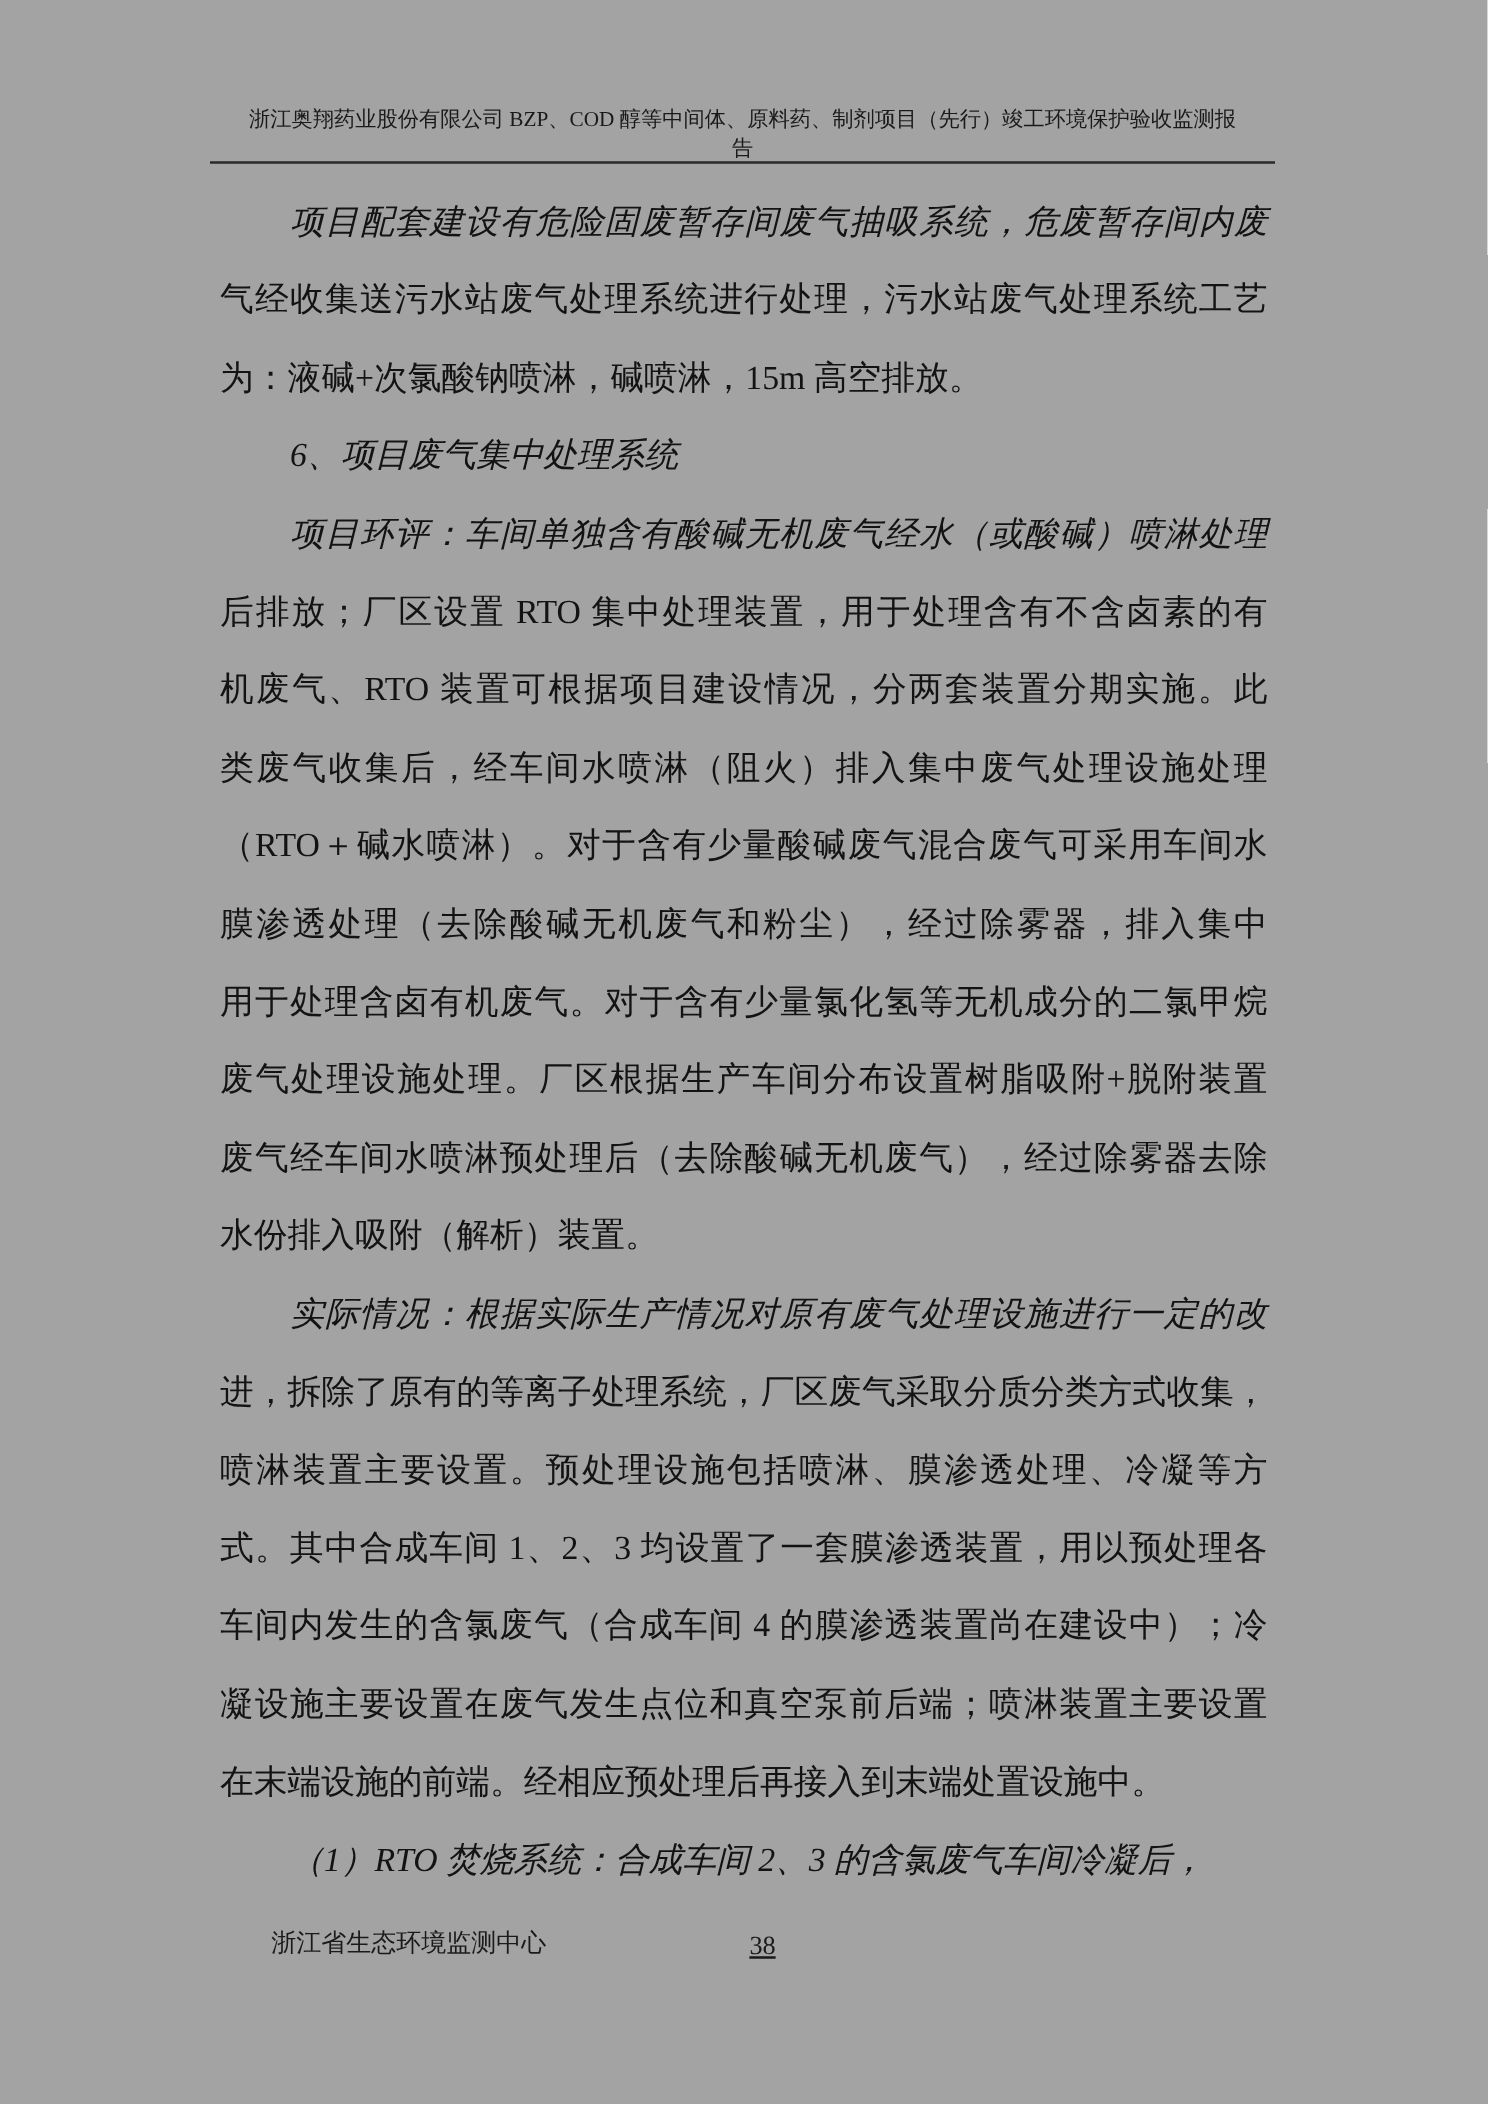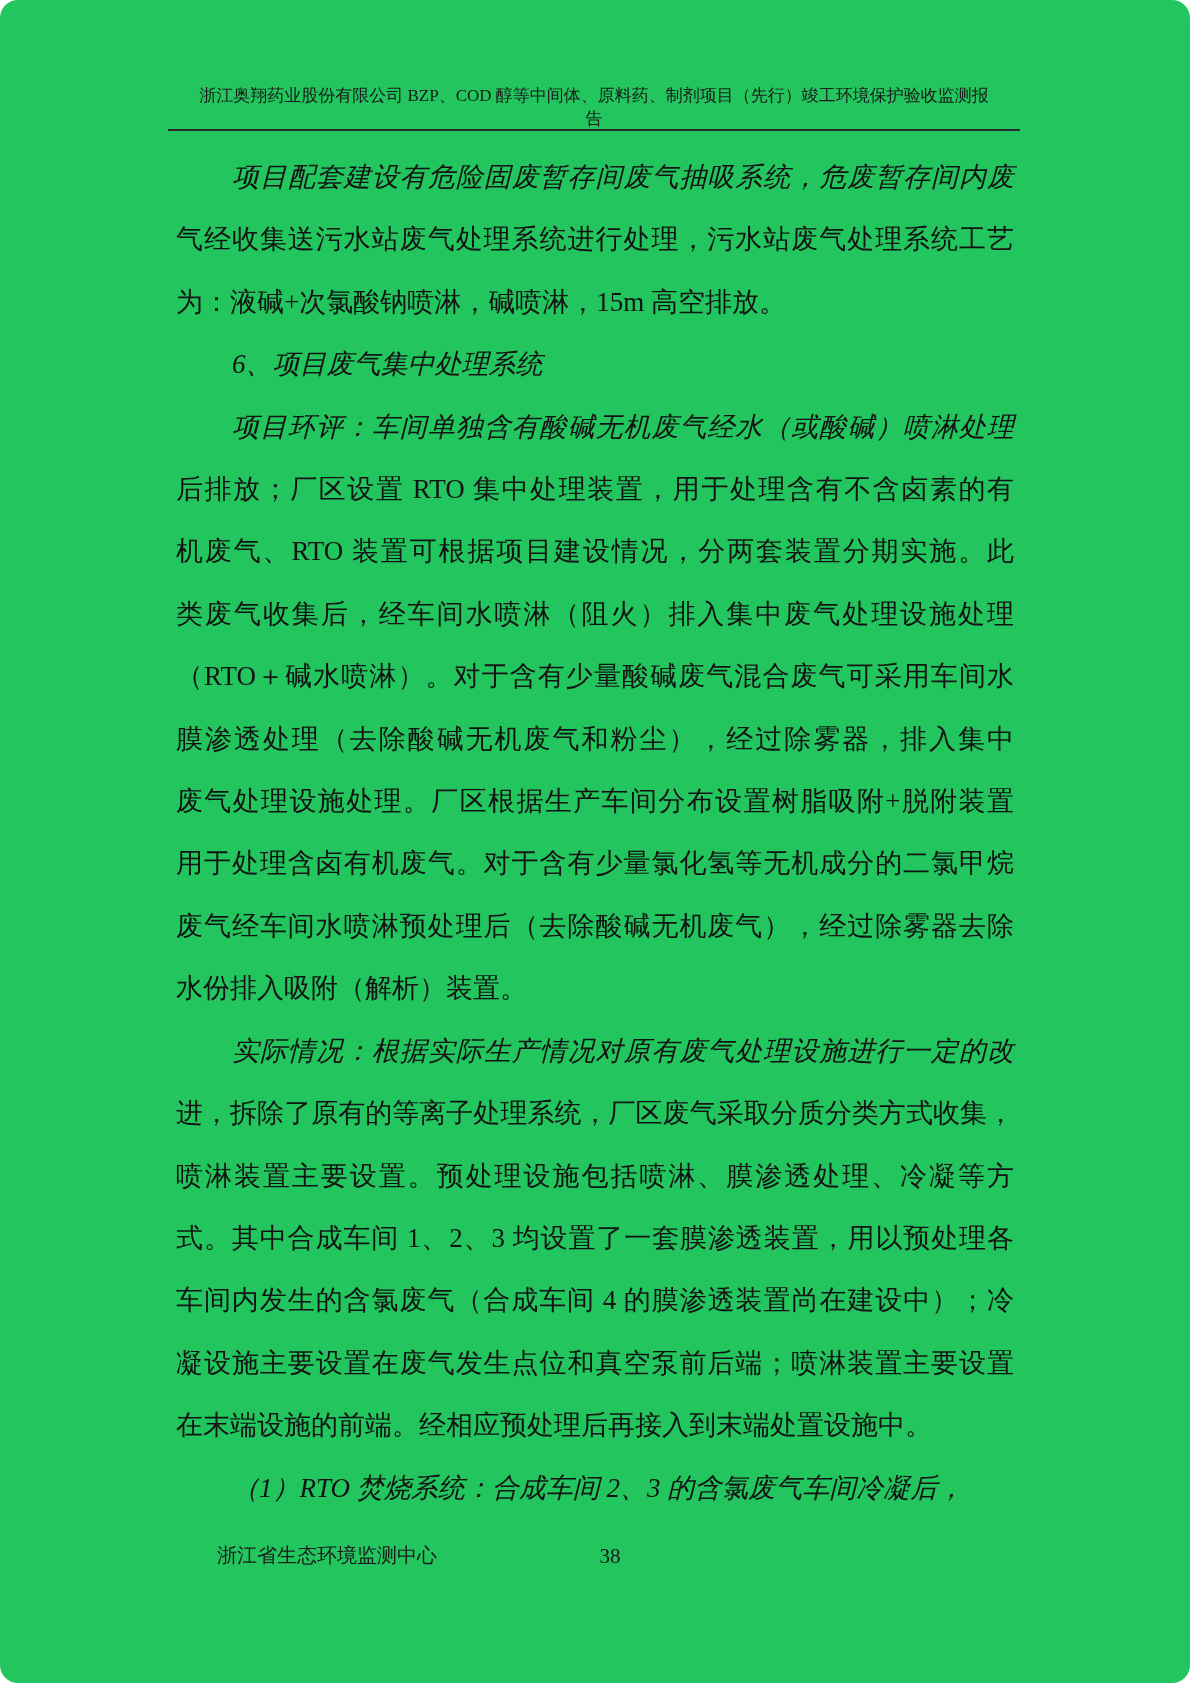--- a/index.html
+++ b/index.html
@@ -4,25 +4,24 @@
 <style>
   html, body {
     margin: 0;
     padding: 0;
     background: #ffffff;
   }
   .page {
     position: relative;
     width: 1190px;
     height: 1683px;
-    background: #22c55e;
+    background: #a3a3a3;
     font-family: "Liberation Serif", "DejaVu Serif", serif;
     color: #141414;
     overflow: hidden;
-    border-radius: 18px;
   }
   
   .header-text {
     position: absolute;
     left: 168px;
     top: 84px;
     width: 852px;
     text-align: center;
     font-size: 17px;
     line-height: 23px;
@@ -70,20 +69,21 @@
   }
   .footer-page {
     position: absolute;
     left: 560px;
     top: 1544px;
     width: 100px;
     text-align: center;
     font-size: 21px;
     line-height: 24px;
     color: #1a1a1a;
+    text-decoration: underline;
   }
 </style>
 </head>
 <body>
 
 <div class="page">
 
   <div class="header-text">
     <div>浙江奥翔药业股份有限公司 BZP、COD 醇等中间体、原料药、制剂项目（先行）竣工环境保护验收监测报</div>
     <div>告</div>
@@ -94,22 +94,22 @@
     <div class="line indent j">项目配套建设有危险固废暂存间废气抽吸系统，危废暂存间内废</div>
     <div class="line j">气经收集送污水站废气处理系统进行处理，污水站废气处理系统工艺</div>
     <div class="line">为：液碱+次氯酸钠喷淋，碱喷淋，15m 高空排放。</div>
     <div class="line indent">6、项目废气集中处理系统</div>
     <div class="line indent j">项目环评：车间单独含有酸碱无机废气经水（或酸碱）喷淋处理</div>
     <div class="line j">后排放；厂区设置 RTO 集中处理装置，用于处理含有不含卤素的有</div>
     <div class="line j">机废气、RTO 装置可根据项目建设情况，分两套装置分期实施。此</div>
     <div class="line j">类废气收集后，经车间水喷淋（阻火）排入集中废气处理设施处理</div>
     <div class="line j">（RTO＋碱水喷淋）。对于含有少量酸碱废气混合废气可采用车间水</div>
     <div class="line j">膜渗透处理（去除酸碱无机废气和粉尘），经过除雾器，排入集中</div>
+    <div class="line j">用于处理含卤有机废气。对于含有少量氯化氢等无机成分的二氯甲烷</div>
     <div class="line j">废气处理设施处理。厂区根据生产车间分布设置树脂吸附+脱附装置</div>
-    <div class="line j">用于处理含卤有机废气。对于含有少量氯化氢等无机成分的二氯甲烷</div>
     <div class="line j">废气经车间水喷淋预处理后（去除酸碱无机废气），经过除雾器去除</div>
     <div class="line">水份排入吸附（解析）装置。</div>
     <div class="line indent j">实际情况：根据实际生产情况对原有废气处理设施进行一定的改</div>
     <div class="line j">进，拆除了原有的等离子处理系统，厂区废气采取分质分类方式收集，</div>
     <div class="line j">喷淋装置主要设置。预处理设施包括喷淋、膜渗透处理、冷凝等方</div>
     <div class="line j">式。其中合成车间 1、2、3 均设置了一套膜渗透装置，用以预处理各</div>
     <div class="line j">车间内发生的含氯废气（合成车间 4 的膜渗透装置尚在建设中）；冷</div>
     <div class="line j">凝设施主要设置在废气发生点位和真空泵前后端；喷淋装置主要设置</div>
     <div class="line">在末端设施的前端。经相应预处理后再接入到末端处置设施中。</div>
     <div class="line indent">（1）RTO 焚烧系统：合成车间 2、3 的含氯废气车间冷凝后，</div>

